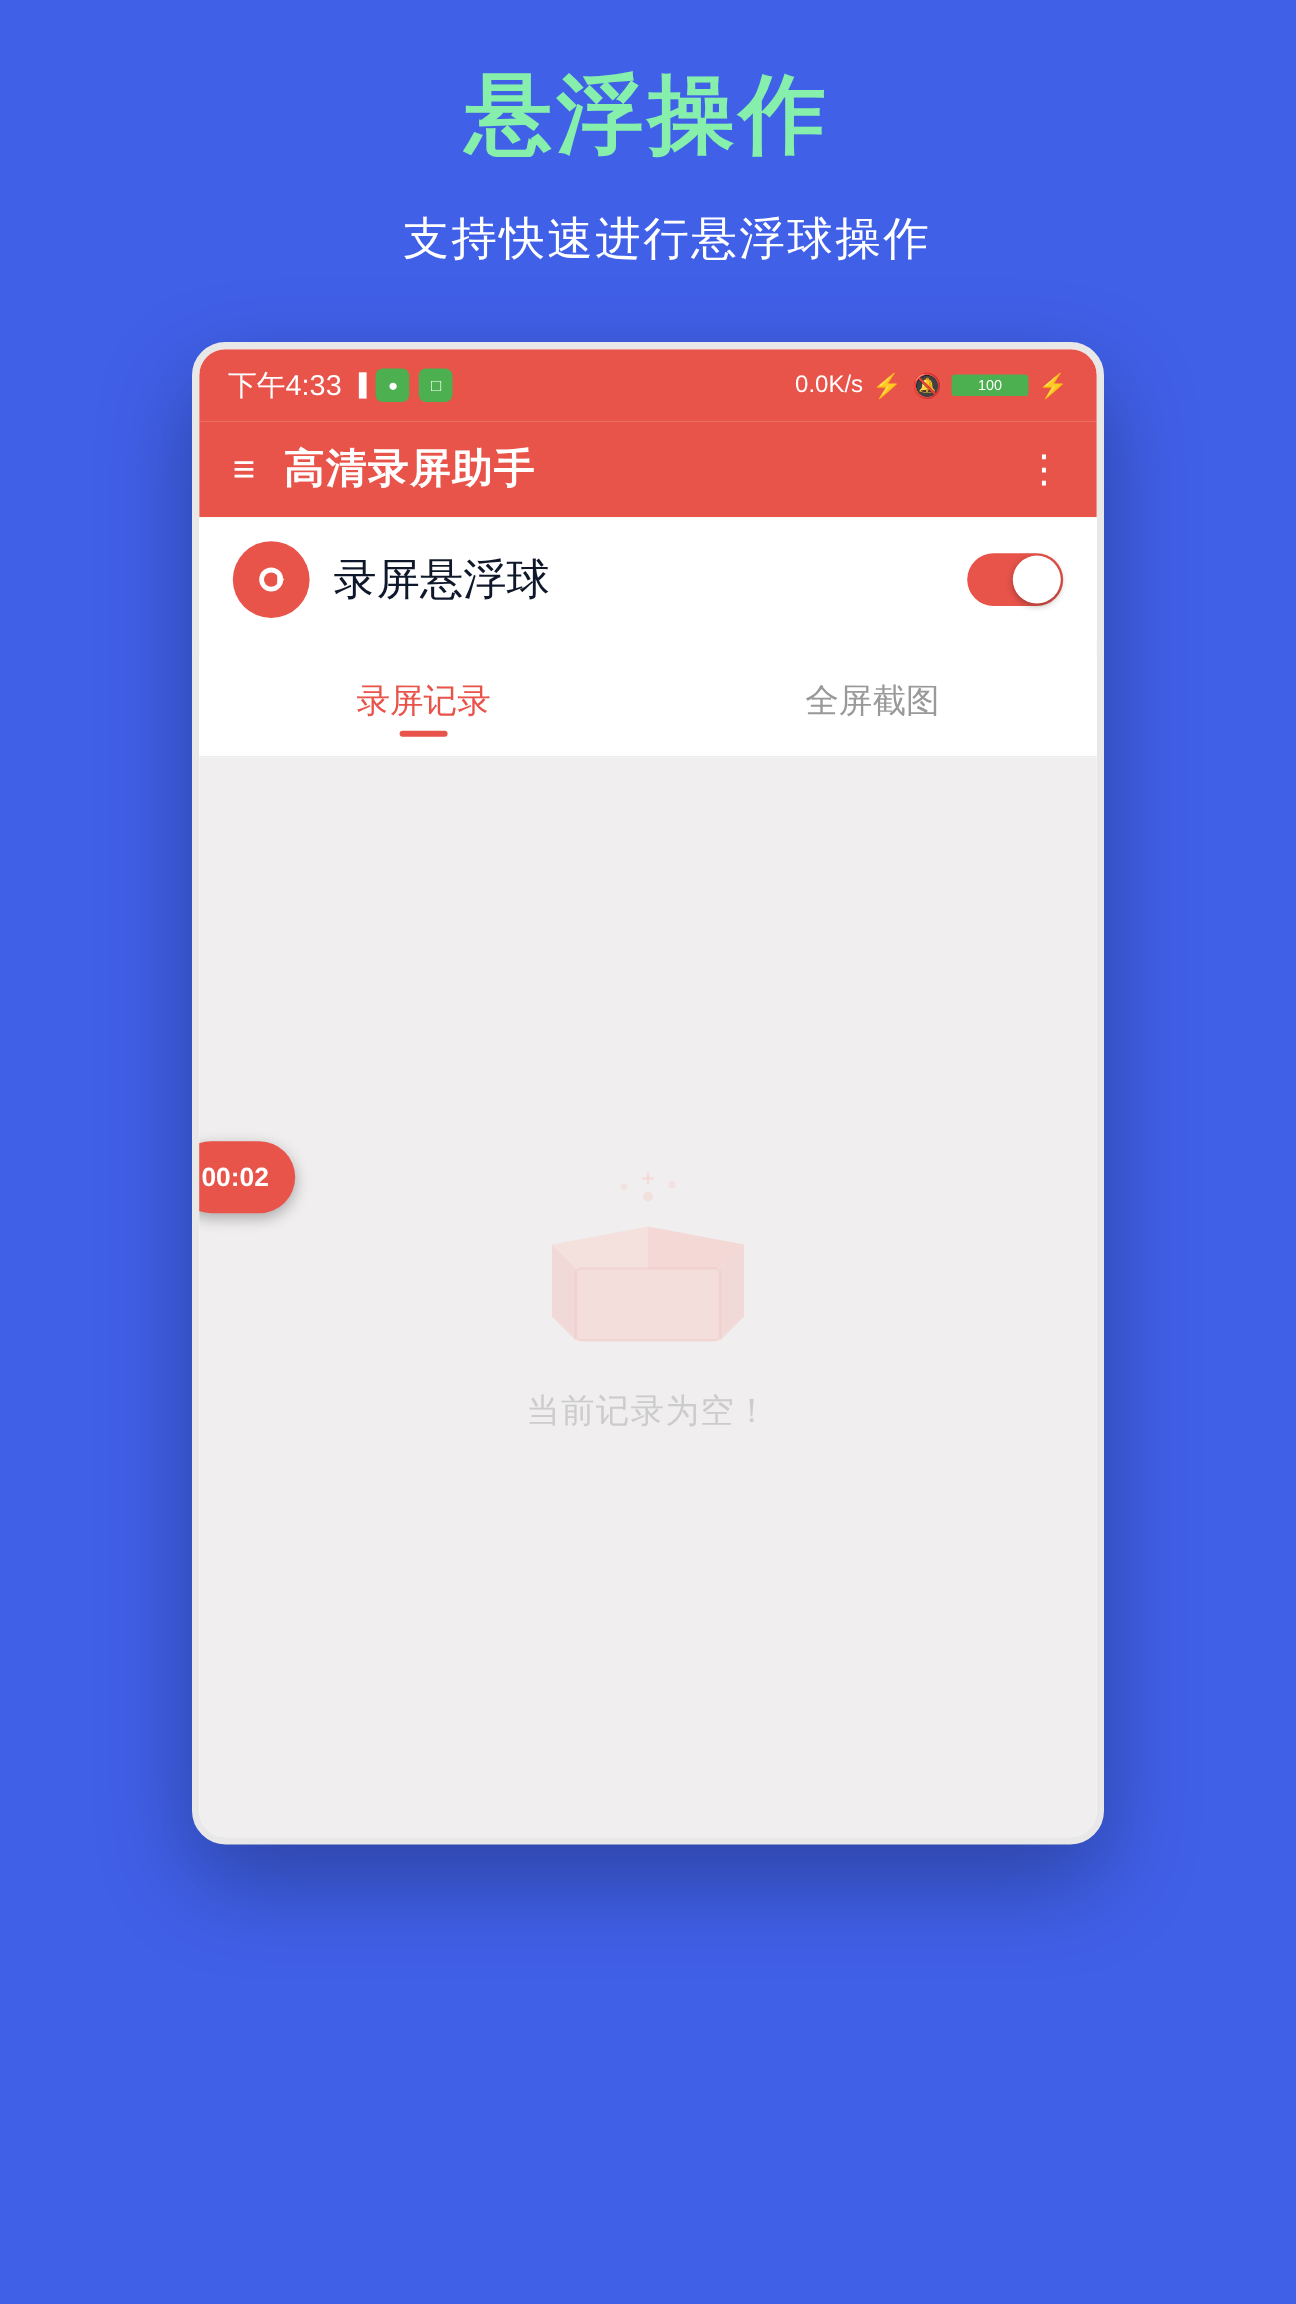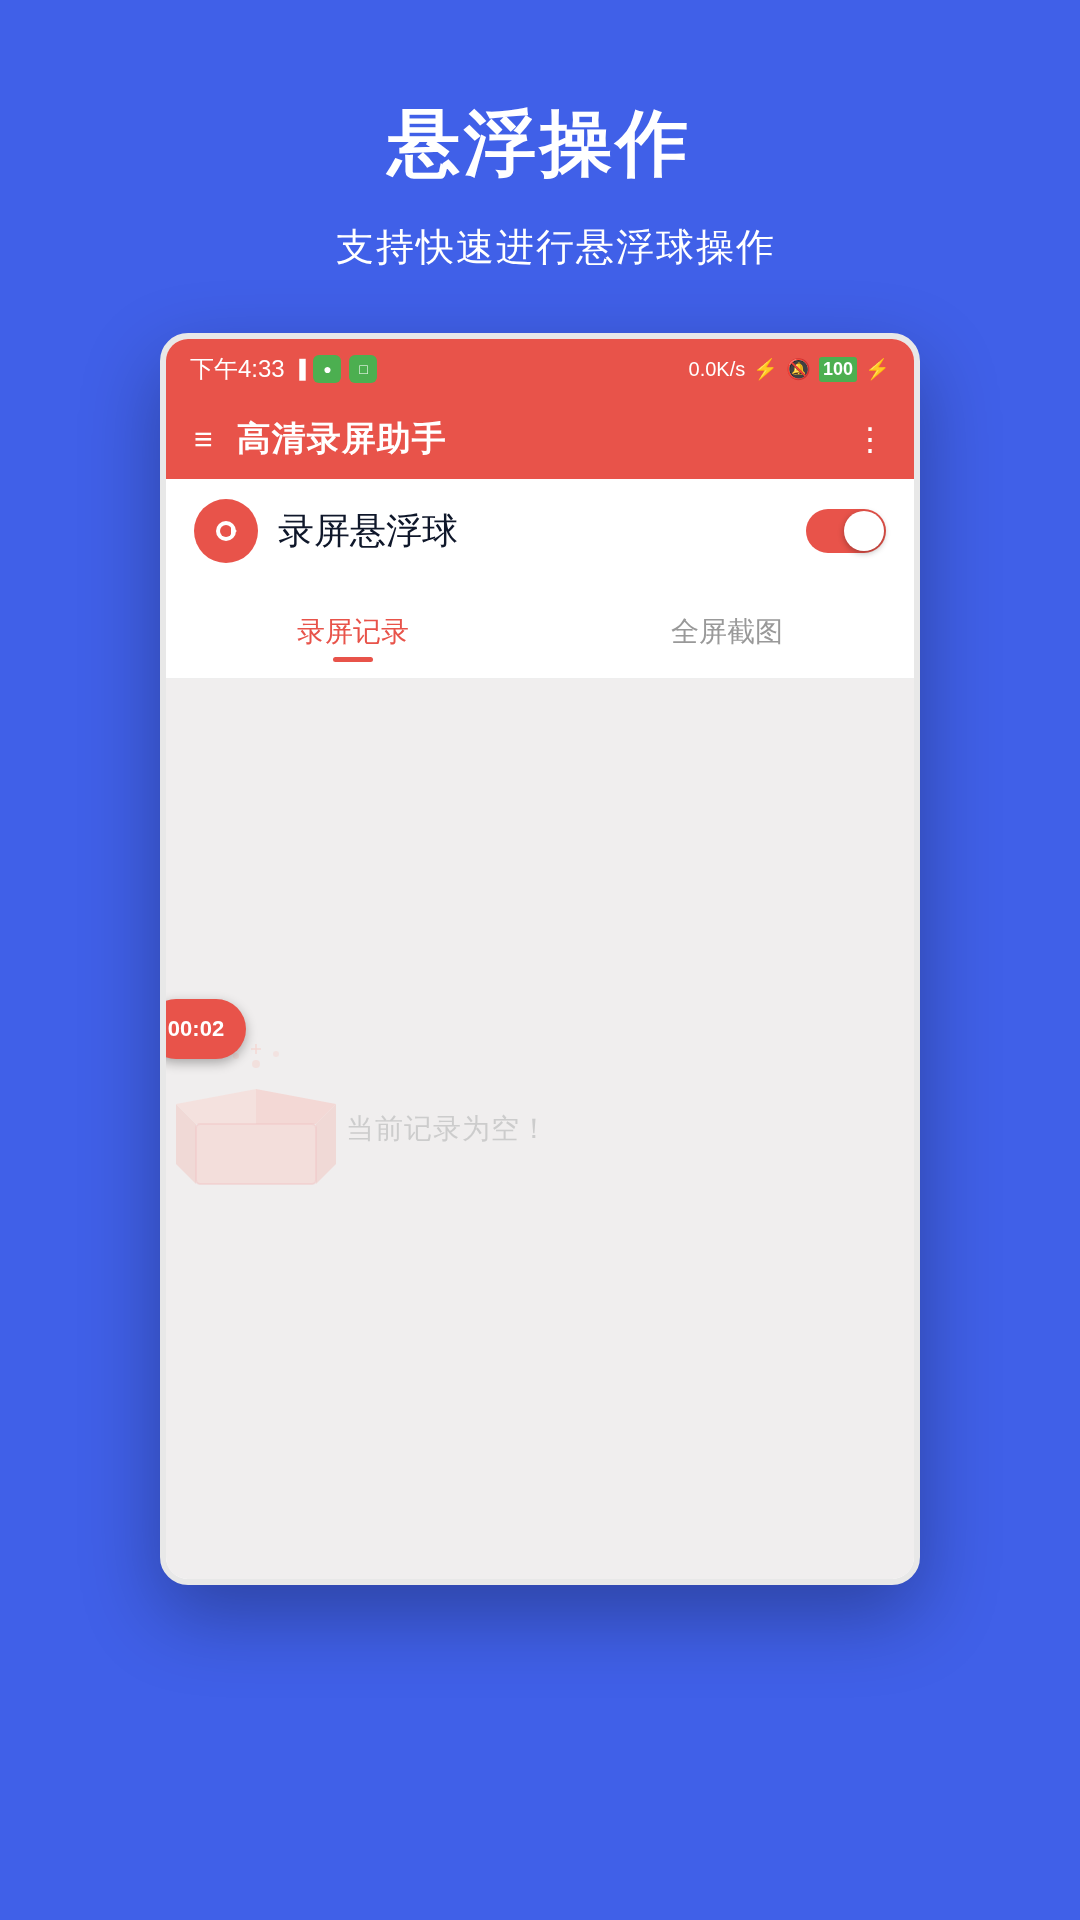--- a/index.html
+++ b/index.html
@@ -8,24 +8,24 @@
       height: 1920px;
       background: #4060e8;
       display: flex;
       flex-direction: column;
       align-items: center;
       font-family: 'PingFang SC', 'Hiragino Sans GB', 'Microsoft YaHei', sans-serif;
       overflow: hidden;
     }
 
     .page-title {
-      color: #ffffff;
+      color: #86efac;
       font-size: 72px;
       font-weight: bold;
-      margin-top: 96px;
+      margin-top: 48px;
       letter-spacing: 4px;
     }
 
     .page-subtitle {
       color: #fff;
       font-size: 38px;
       margin-top: 30px;
       letter-spacing: 2px;
       margin-left: 32px;
     }
@@ -68,24 +68,24 @@
     .status-right {
       display: flex;
       align-items: center;
       gap: 8px;
       font-size: 20px;
     }
 
     .battery-box {
       background: #4caf50;
       color: #fff;
-      font-size: 18px;
-      padding: 2px 4px;
+      font-size: 12px;
+      padding: 2px 22px;
       border-radius: 3px;
-      font-weight: bold;
+      font-weight: normal;
     }
 
     .green-icon {
       width: 28px;
       height: 28px;
       background: #4caf50;
       border-radius: 6px;
       display: inline-flex;
       align-items: center;
       justify-content: center;
@@ -200,22 +200,23 @@
       background: #e8534a;
       border-radius: 3px;
       margin: 6px auto 0;
     }
 
     
     .content-area {
       background: #f0eeee;
       min-height: 900px;
       display: flex;
-      flex-direction: row;
-      align-items: center;
+      flex-direction: column;
+      align-items: center;
+      justify-content: center;
       position: relative;
     }
 
     .empty-box-icon {
       width: 180px;
       height: 160px;
       margin-bottom: 30px;
       opacity: 0.5;
     }
 

